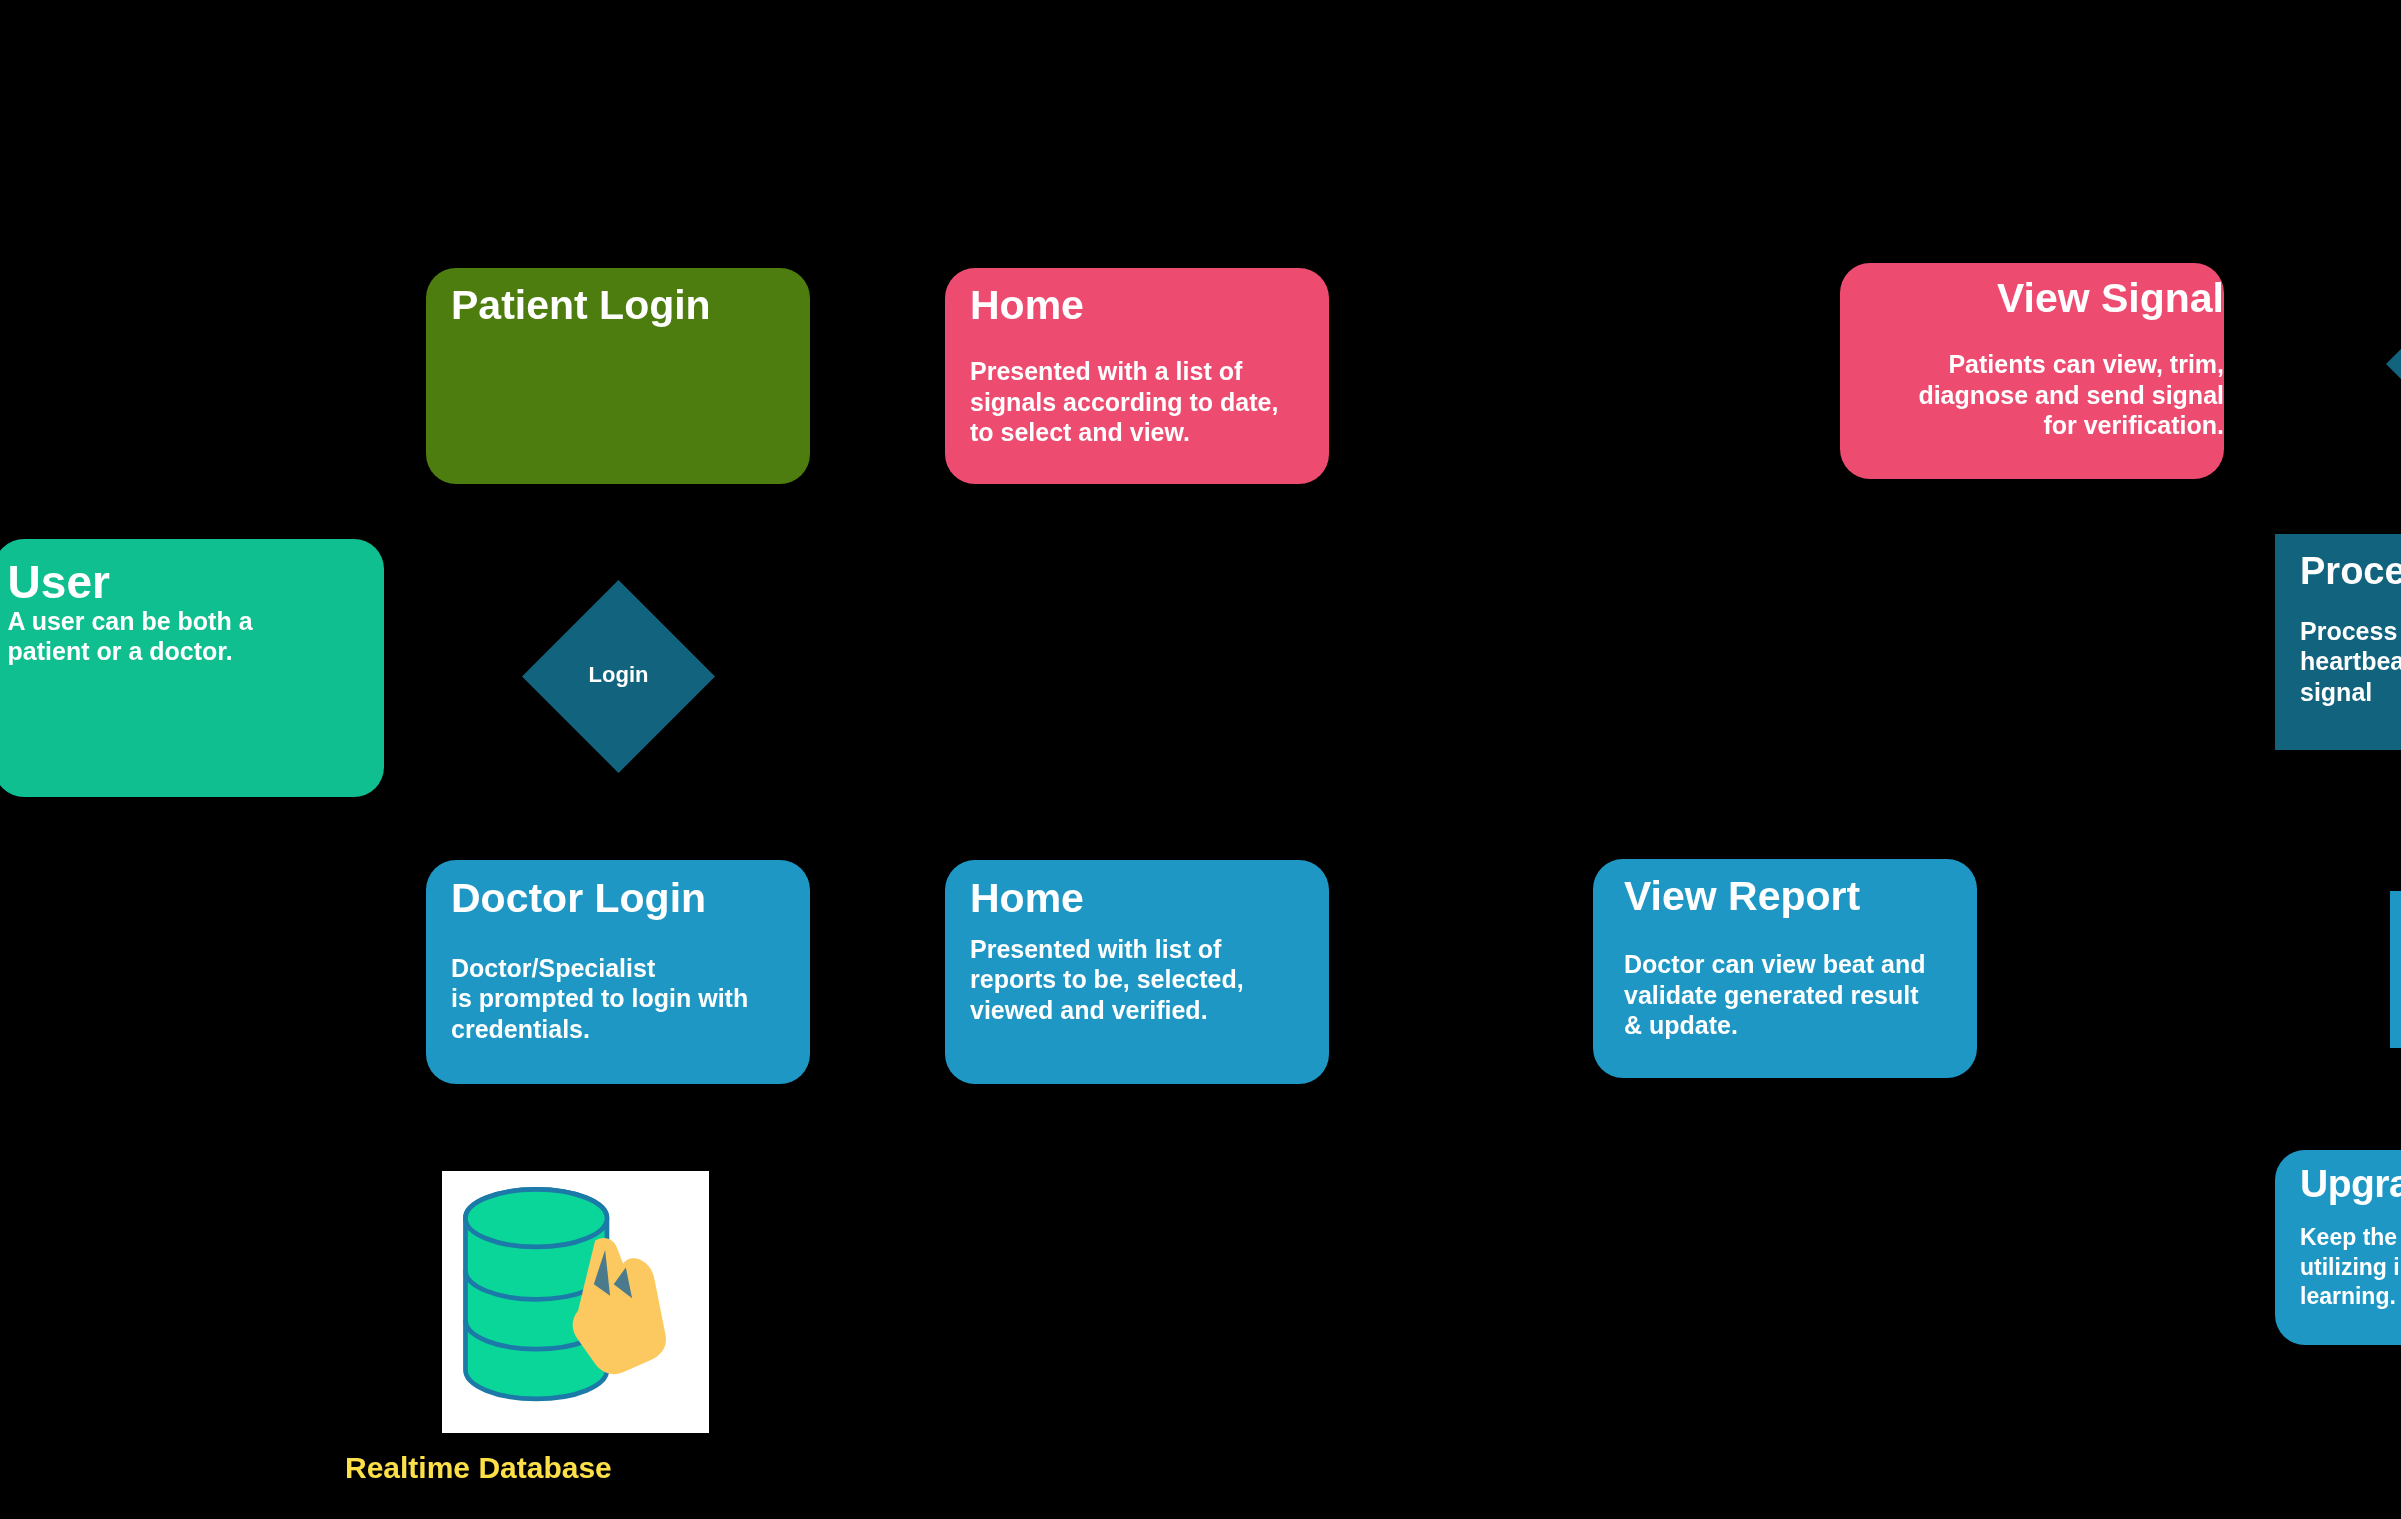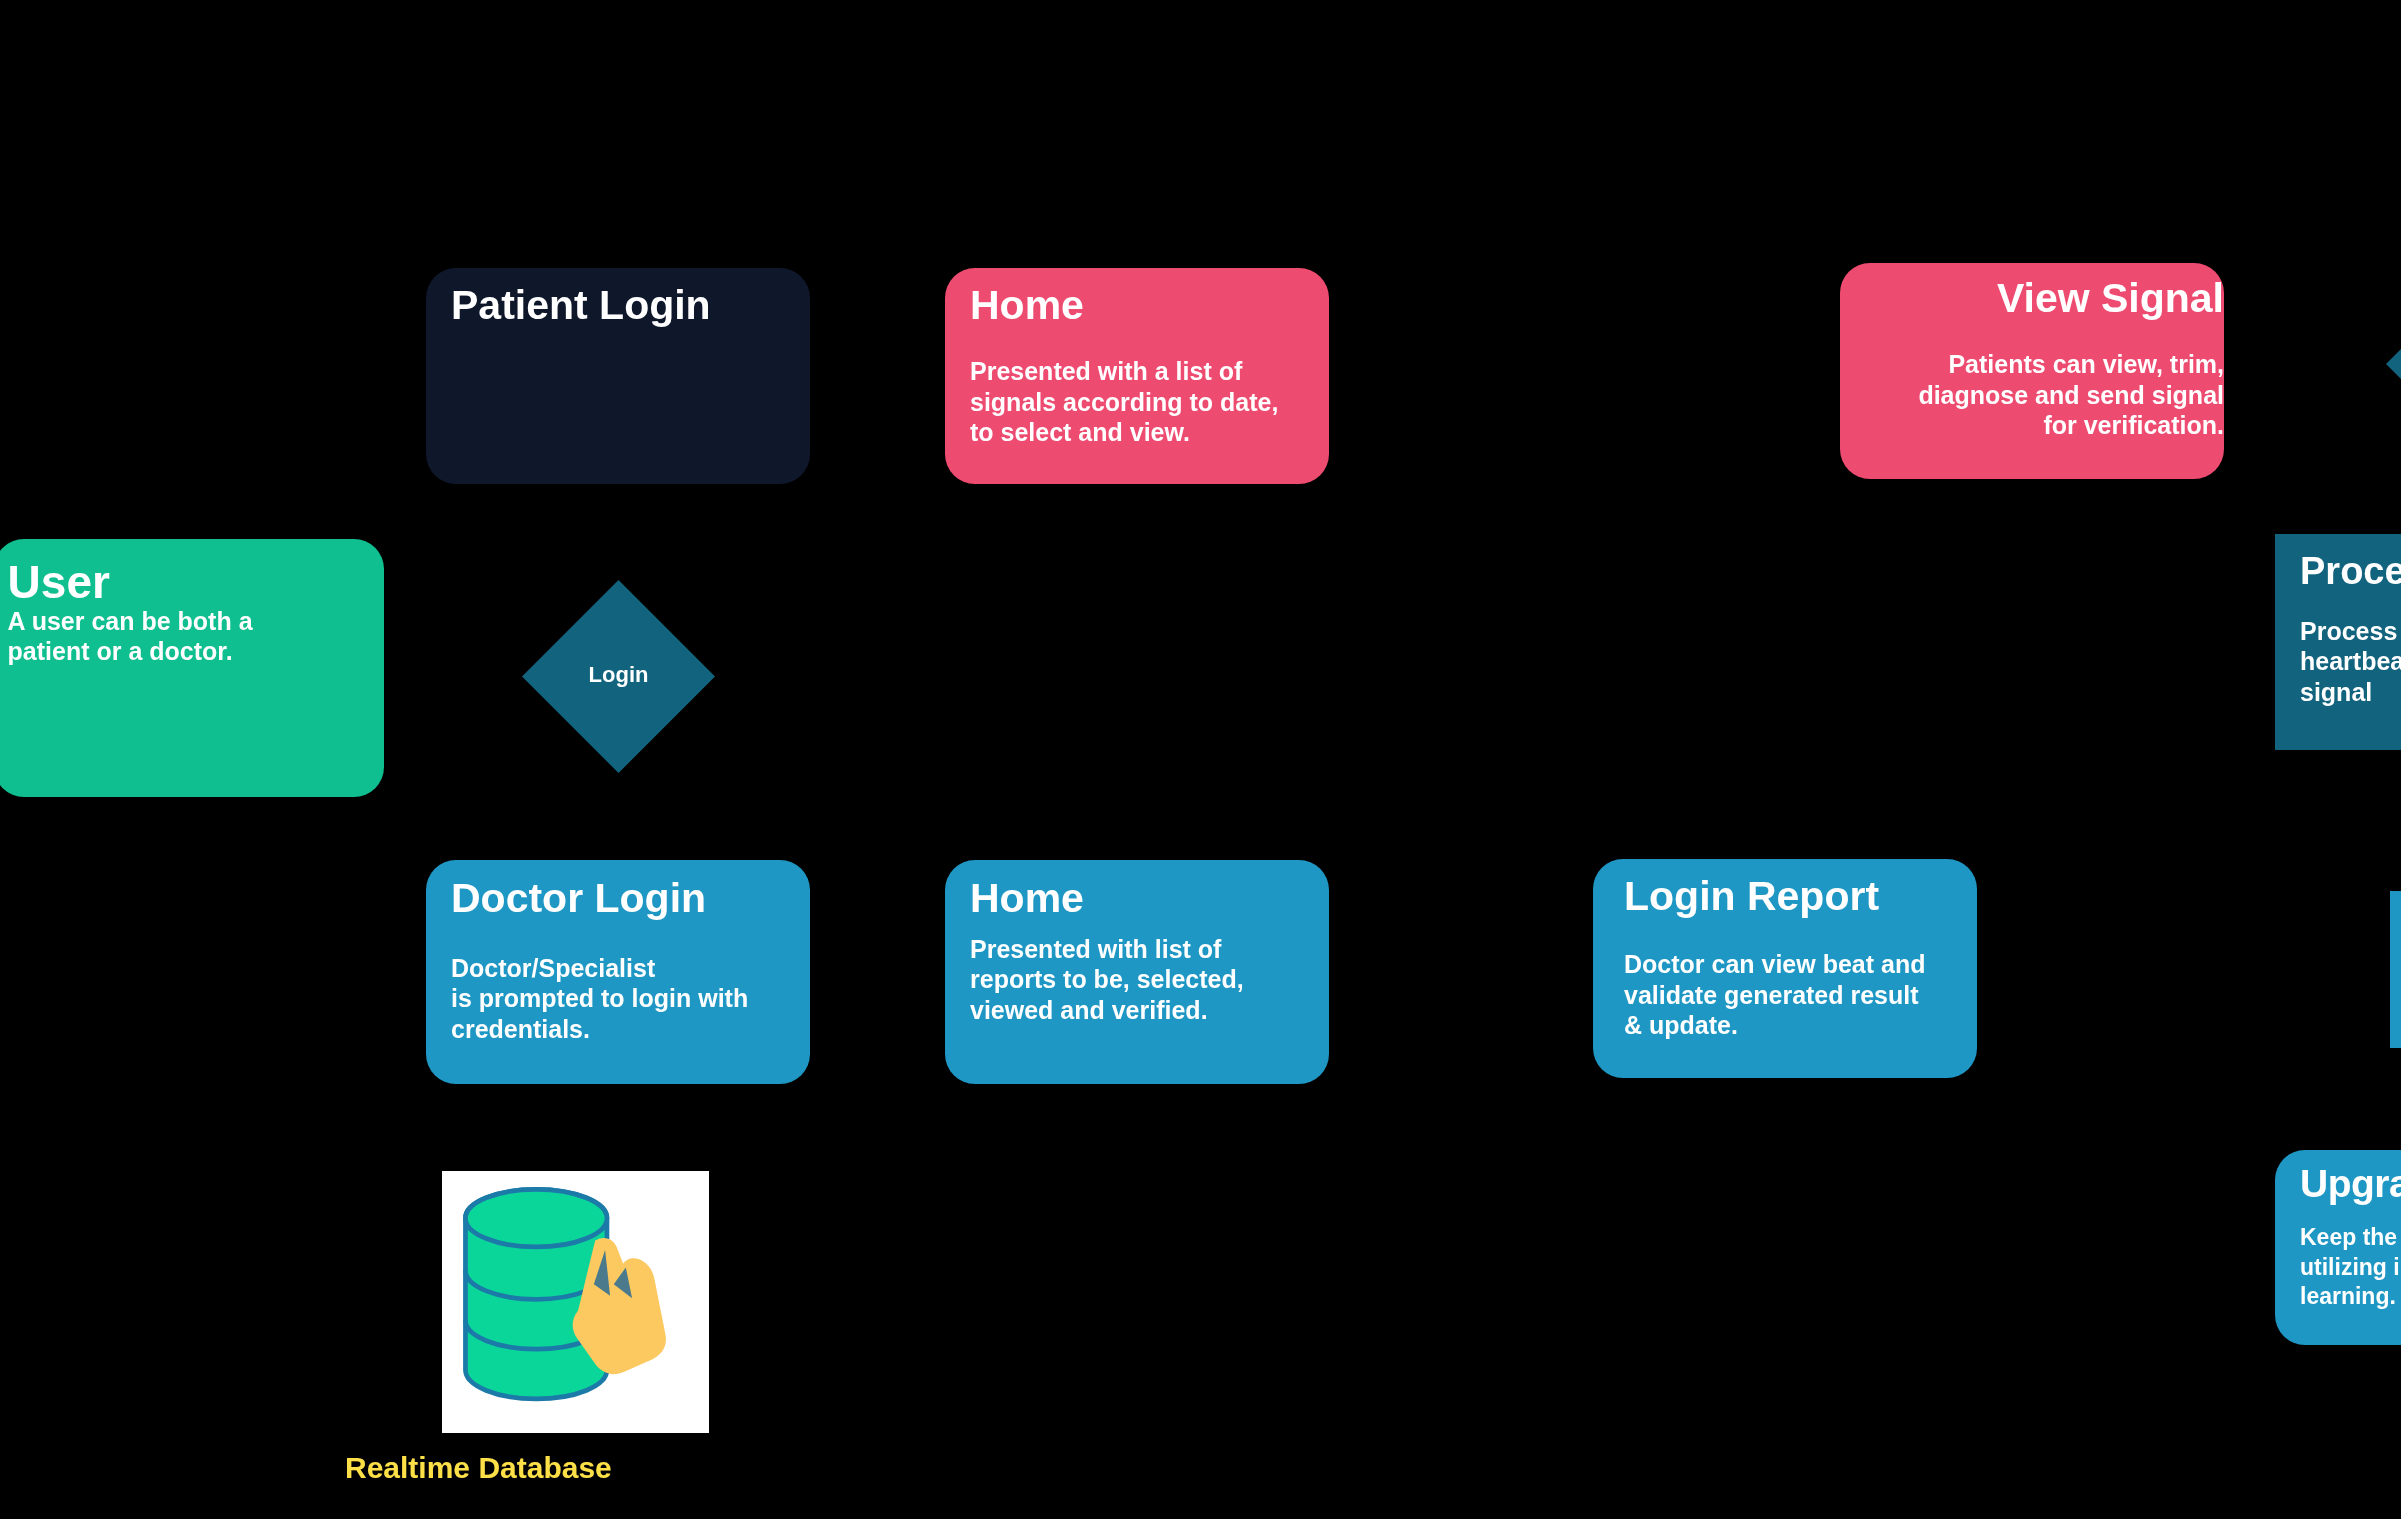--- a/index.html
+++ b/index.html
@@ -87,21 +87,21 @@
 <body>
 
 <div id="canvas">
 
   <div class="card cond rounded" style="left:-5.8px; top:539px; width:390px; height:258px; background:#0FBF8F; padding:20px 0 0 13.4px;">
     <div class="title" style="font-size:46px;">User</div>
     <div class="desc" style="font-size:25px; ">A user can be both a
 patient or a doctor.</div>
   </div>
 
-  <div class="card cond rounded" style="left:426px; top:268px; width:384px; height:216px; background:#0f172a; padding:17.3px 0 0 25px;">
+  <div class="card cond rounded" style="left:426px; top:268px; width:384px; height:216px; background:#4d7c0f; padding:17.3px 0 0 25px;">
     <div class="title" style="font-size:41px;">Patient Login</div>
   </div>
 
   <div class="card cond rounded" style="left:945px; top:268px; width:384px; height:216px; background:#EE4B71; padding:17.3px 0 0 25px;">
     <div class="title" style="font-size:41px;">Home</div>
     <div class="desc" style="font-size:25px; margin-top:29px;">Presented with a list of
 signals according to date,
 to select and view.</div>
   </div>
 
@@ -141,21 +141,21 @@
   </div>
 
   <div class="card cond rounded" style="left:945px; top:860px; width:384px; height:224px; background:#1E97C4; padding:18px 0 0 25px;">
     <div class="title" style="font-size:41px;">Home</div>
     <div class="desc" style="font-size:25px; margin-top:14px;">Presented with list of
 reports to be, selected,
 viewed and verified.</div>
   </div>
 
   <div class="card cond rounded" style="left:1593px; top:859px; width:384px; height:219px; background:#1E97C4; padding:17.3px 0 0 31px;">
-    <div class="title" style="font-size:41px;">Login Report</div>
+    <div class="title" style="font-size:41px;">View Report</div>
     <div class="desc" style="font-size:25px; margin-top:31px;">Doctor can view beat and
 validate generated result
 &amp; update.</div>
   </div>
 
   <div class="nn-wrap" style="left:2390px; top:891px; width:157px; height:157px;">
     <svg viewBox="0 0 100 100" width="157" height="157">
       <rect x="0" y="0" width="100" height="100" fill="#1E97C4"></rect>
       <g stroke="#FBC95F" stroke-width="3.6" fill="none" stroke-linecap="round">
 

